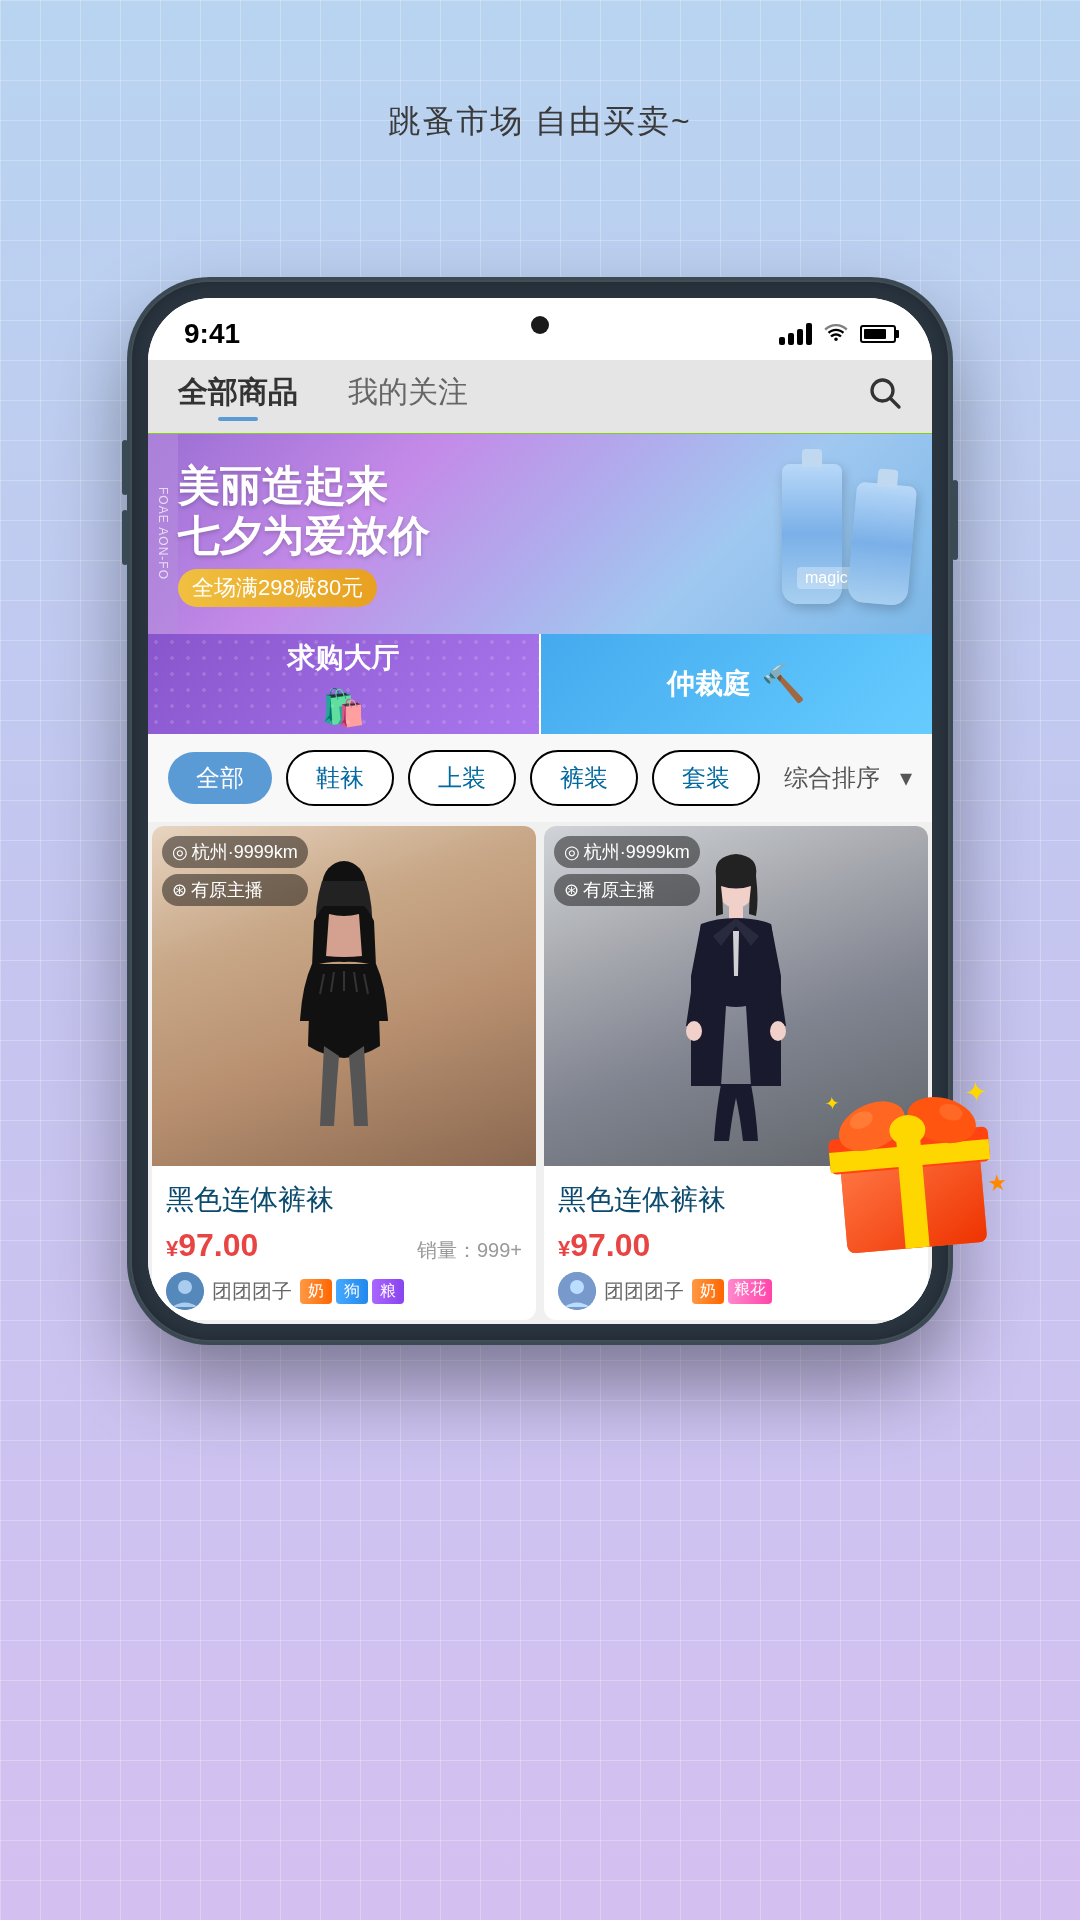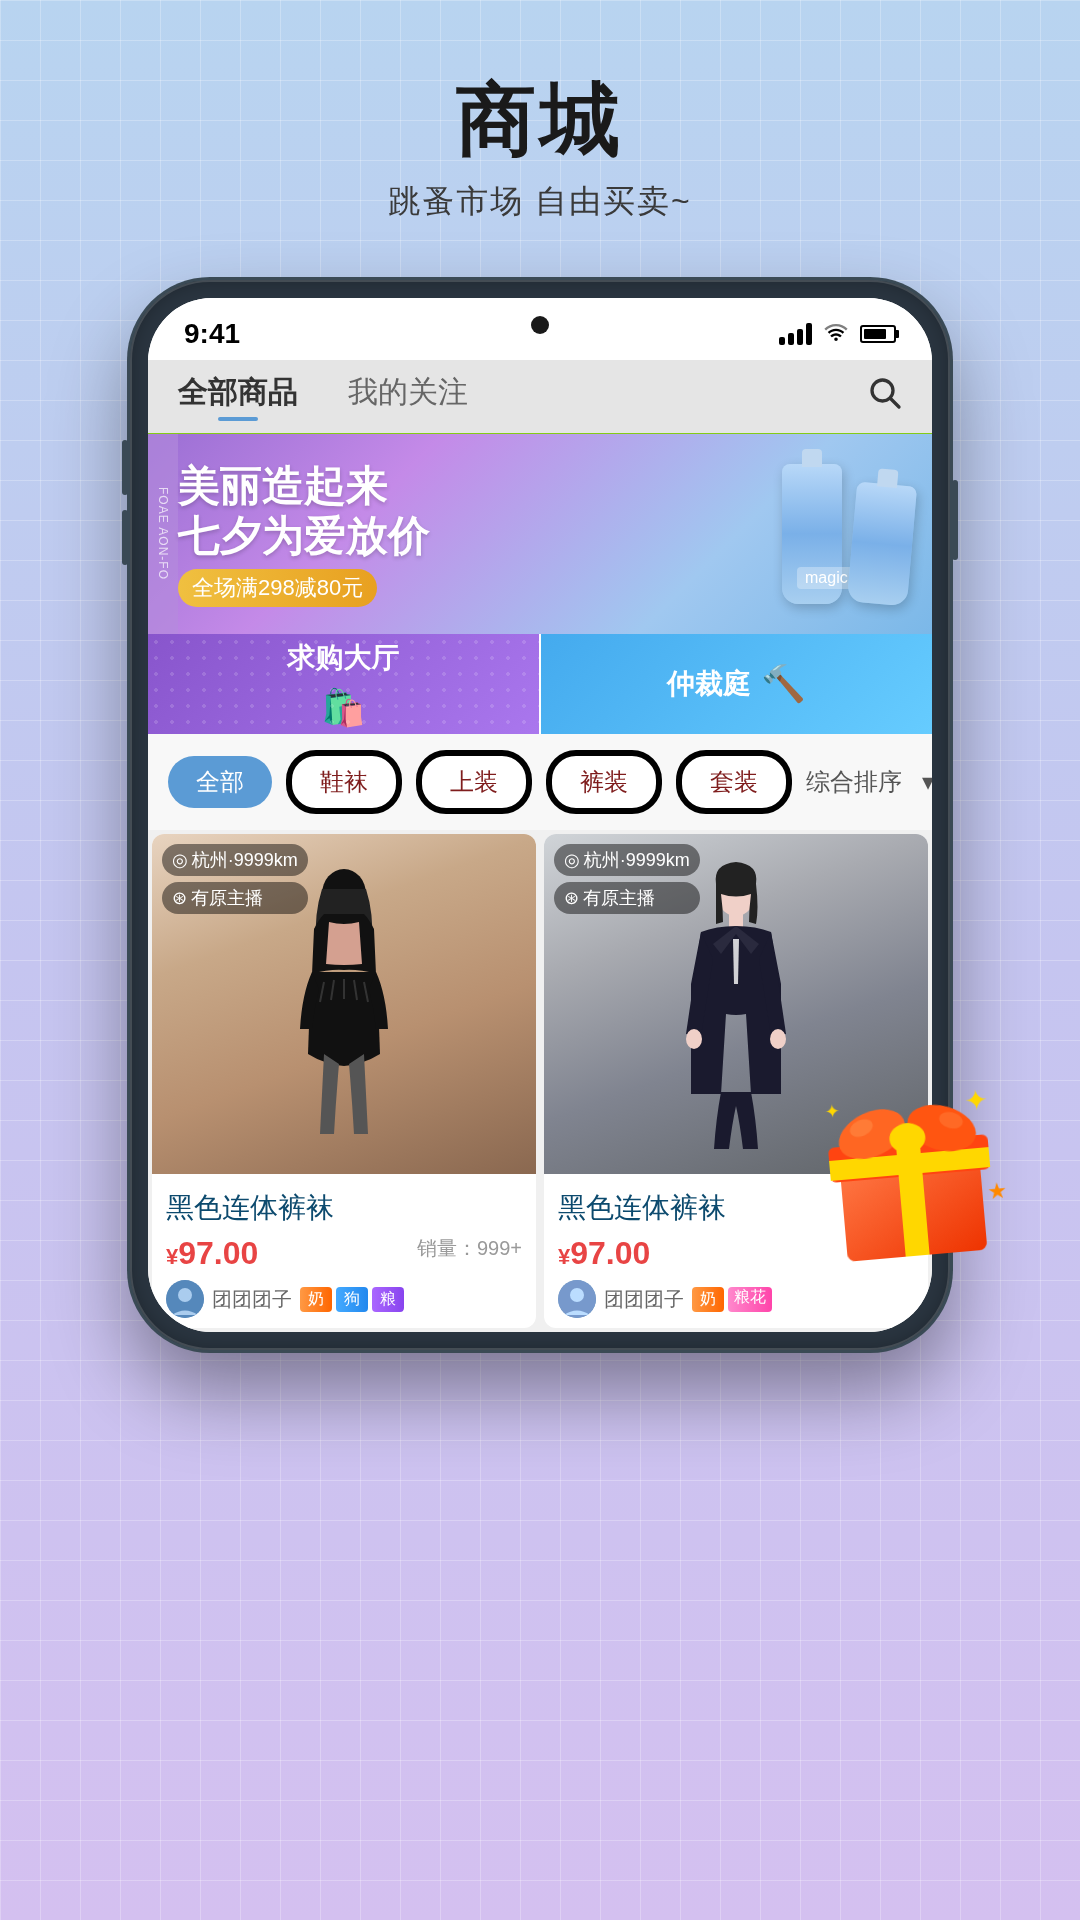--- a/index.html
+++ b/index.html
@@ -334,22 +334,22 @@
       font-size: 24px;
       white-space: nowrap;
       cursor: pointer;
     }
     .filter-chip.active {
       background: #5b9bd5;
       color: #fff;
     }
     .filter-chip.inactive {
       background: #fff;
-      color: #7f1d1d;
-      border: 6px solid #000000;
+      color: #0369a1;
+      border: 2px solid #000000;
     }
     .filter-sort {
       display: flex;
       align-items: center;
       gap: 20px;
       font-size: 24px;
       color: #555;
       white-space: nowrap;
       margin-left: auto;
     }
@@ -432,21 +432,21 @@
       font-weight: 700;
       color: #e84444;
     }
     .product-sales {
       font-size: 20px;
       color: #999;
       margin-left: auto;
     }
     .product-row {
       display: flex;
-      align-items: flex-start;
+      align-items: flex-end;
       margin-bottom: 8px;
     }
     .seller-row {
       display: flex;
       align-items: center;
       gap: 8px;
     }
     .seller-avatar {
       width: 38px;
       height: 38px;
@@ -504,21 +504,20 @@
       width: 6px;
       height: 55px;
       background: #3a4a55;
       border-radius: 3px;
     }
   </style>
 </head>
 <body>
 
 <div class="page-header">
-  <div class="page-title">商城</div>
   <div class="page-subtitle">跳蚤市场 自由买卖~</div>
 </div>
 
 <div class="phone-wrapper">
   <div class="phone-frame">
 
     <div class="phone-vol-up"></div>
     <div class="phone-vol-down"></div>
     <div class="phone-side-button"></div>
 

